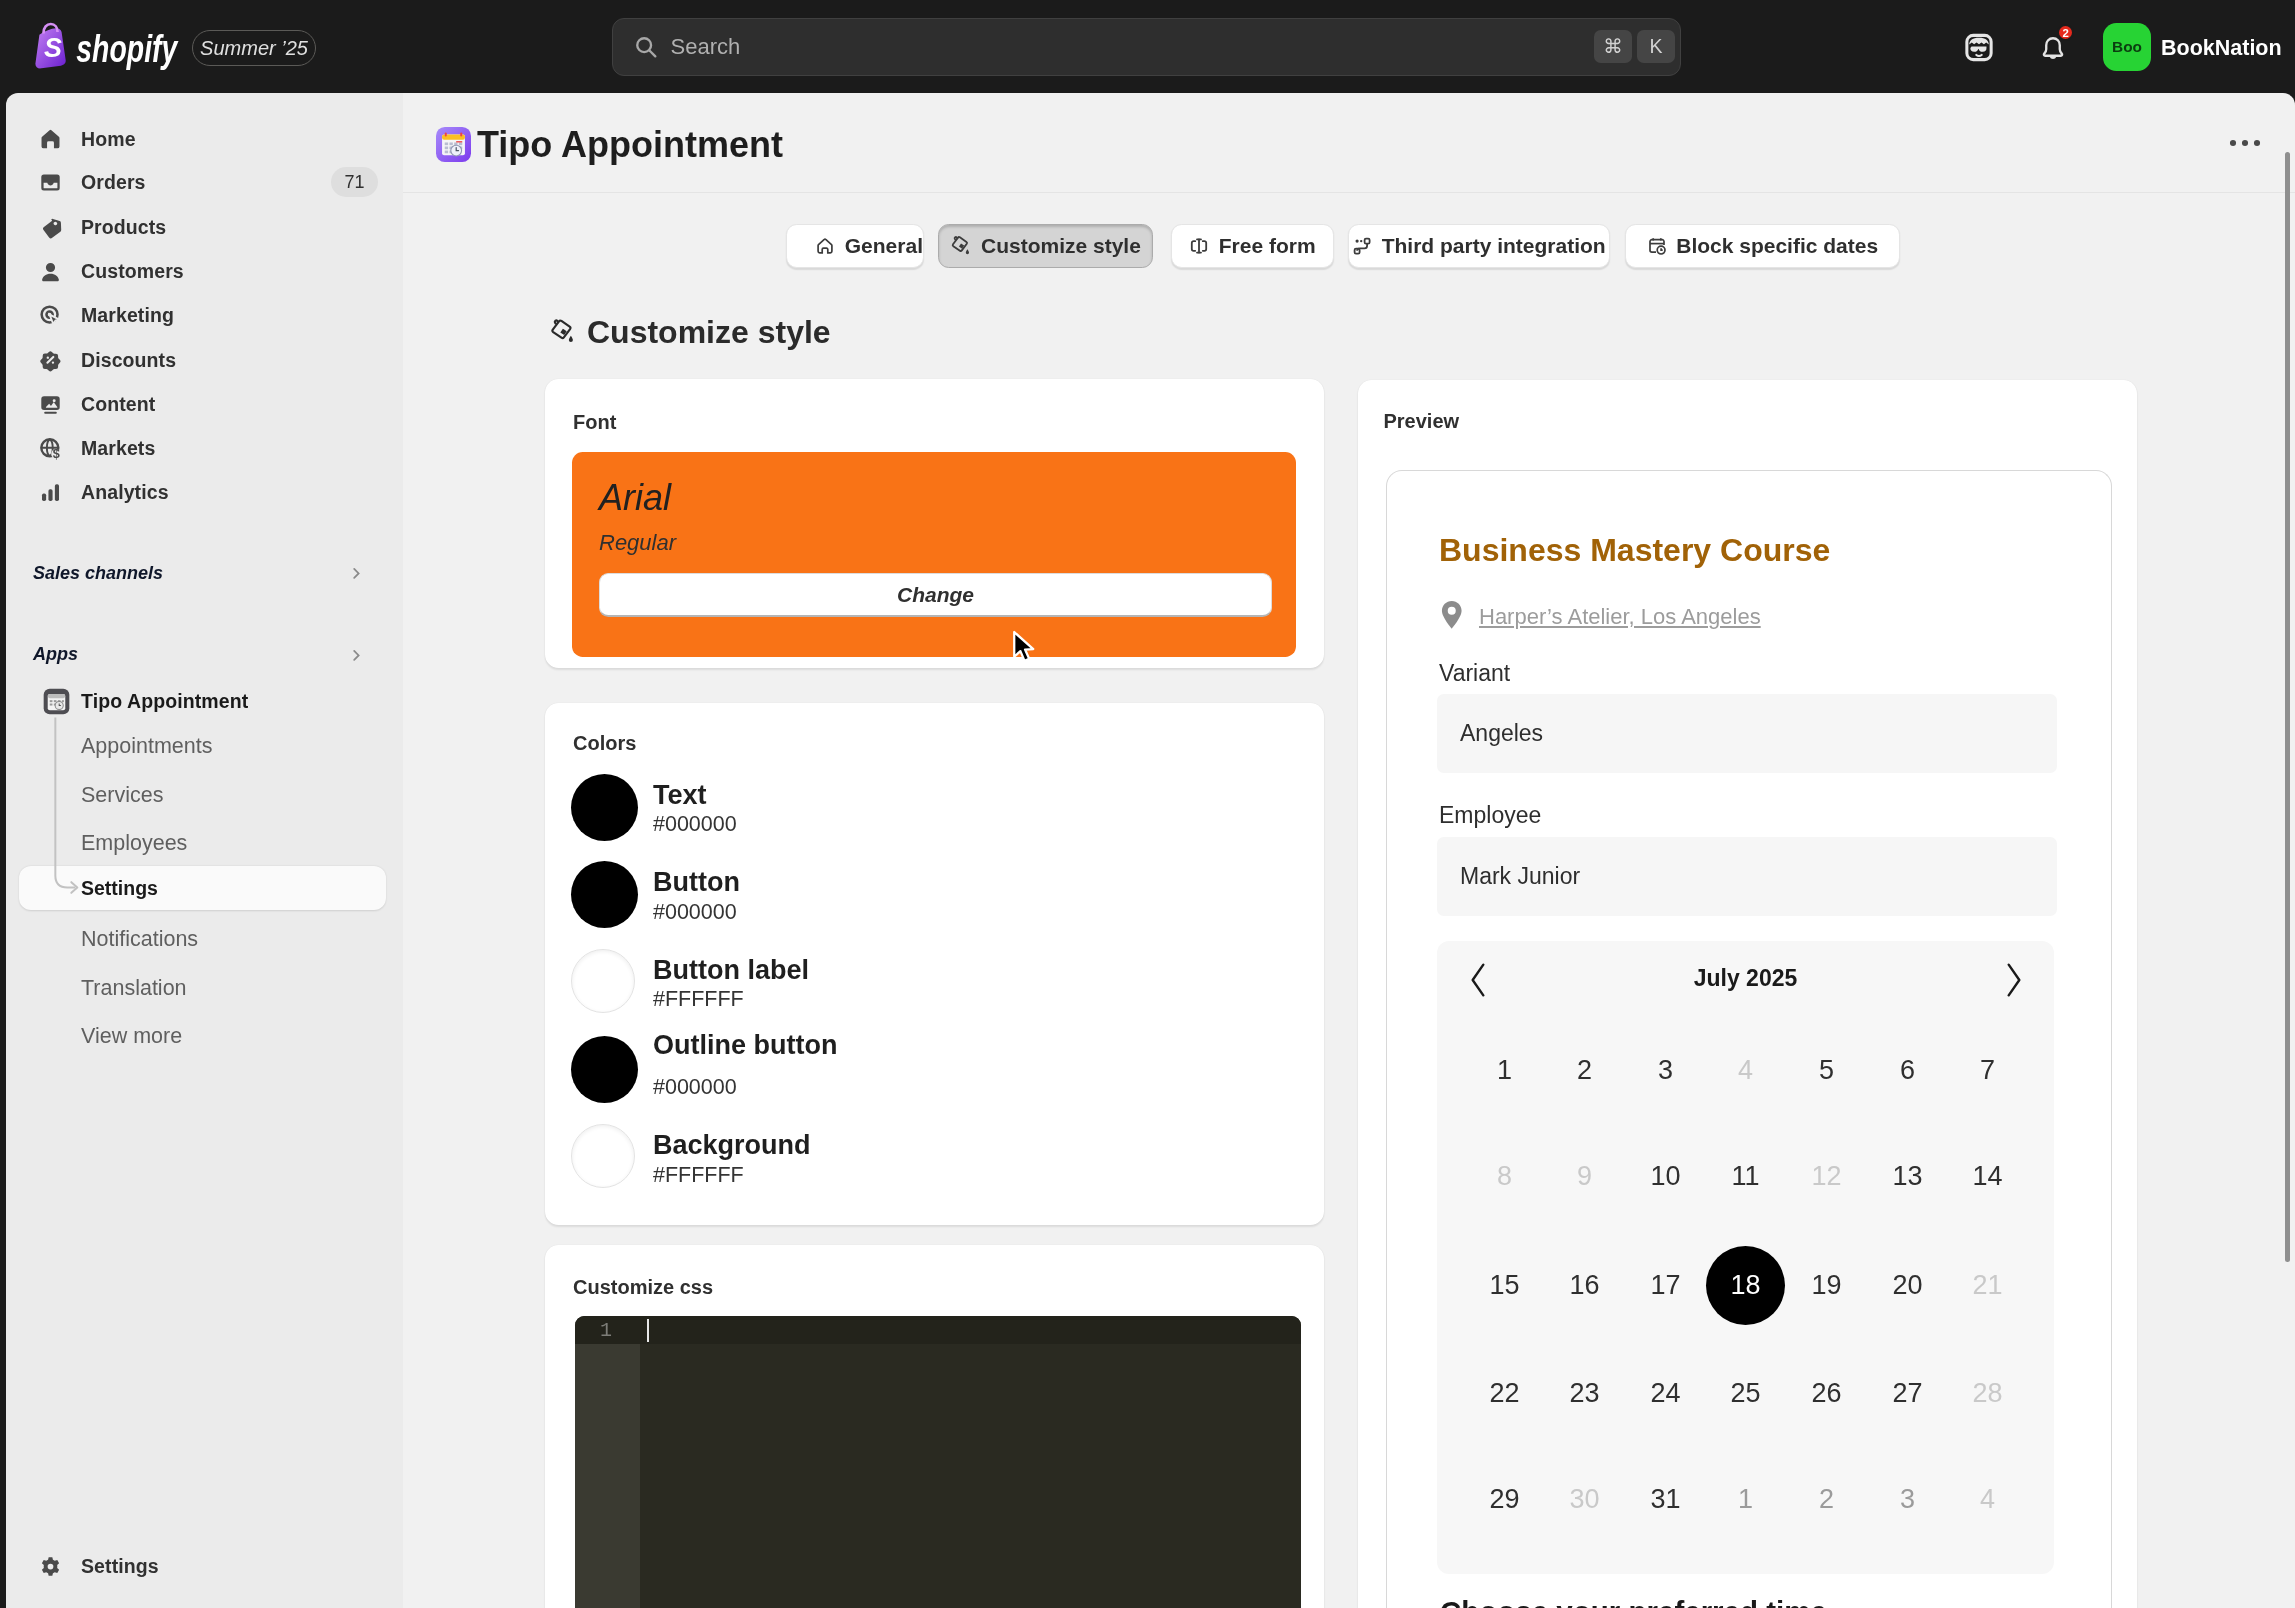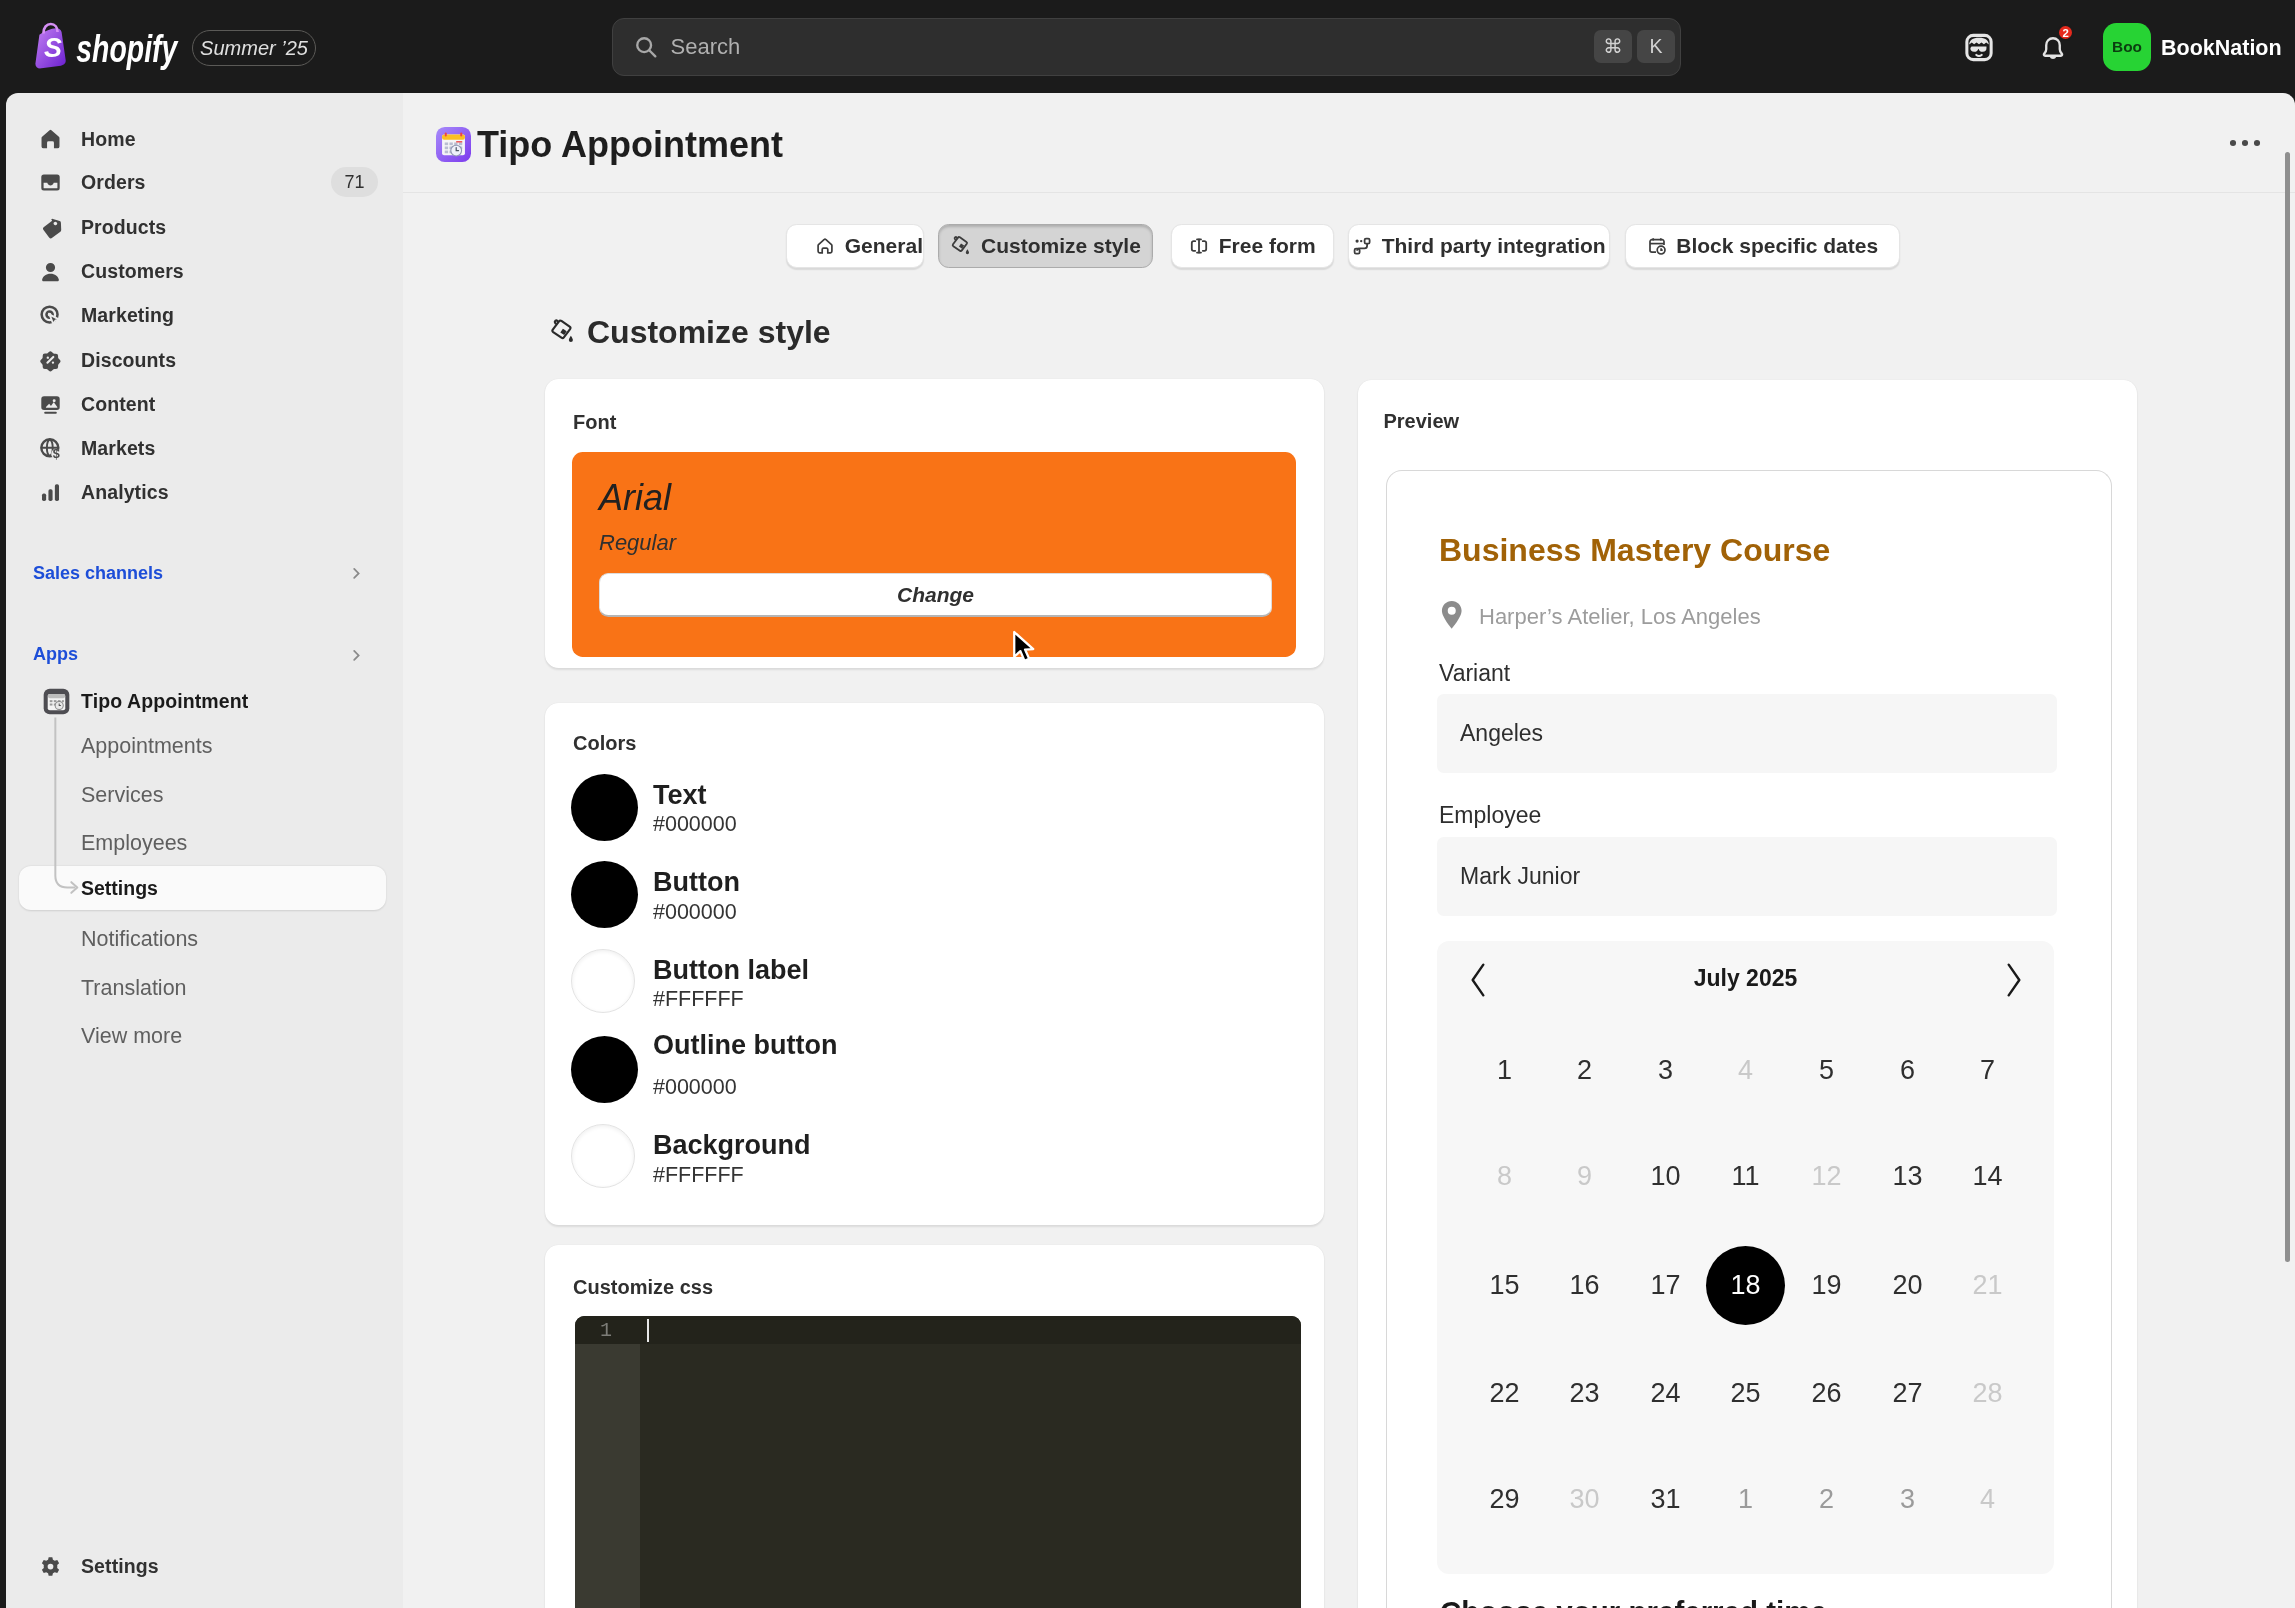--- a/index.html
+++ b/index.html
@@ -19,21 +19,21 @@
          justify-content:center; position:absolute; top:30px; }
 
   
   #sidebar { left:6px; top:93px; width:397px; height:1515px; background:#ebebeb; border-top-left-radius:12px; }
   #main { left:403px; top:93px; width:1892px; height:1515px; background:#f1f1f1; border-top-right-radius:12px; }
 
   .navrow { position:absolute; left:0; width:397px; height:38px; display:flex; align-items:center; }
   .navrow .ic { position:absolute; left:33px; width:23px; height:23px; }
   .navrow .lb { position:absolute; left:75px; font-size:19.5px; color:#313131; font-weight:600; letter-spacing:0.1px;}
   .navsub { position:absolute; left:75px; font-size:21.5px; color:#5f5f5f; }
-  .navhead { position:absolute; left:27px; font-size:18px; color:#1d4ed8; font-weight:700; }
+  .navhead { position:absolute; left:27px; font-size:18px; color:#0f172a; font-weight:700;font-style:italic; }
   .chev { position:absolute; left:343px; width:14.8px; height:14.8px; }
 
   
   .card { position:absolute; background:#fff; border-radius:13.4px;
           box-shadow:0 1.3px 2px rgba(0,0,0,.09), 0 0 1.3px rgba(0,0,0,.07); }
   .cardlabel { position:absolute; left:28px; font-size:20px; font-weight:700; color:#303030; }
 
   
   .tab { position:absolute; top:131px; white-space:nowrap; height:44px; background:#fff; border-radius:10.7px;
          border:0.7px solid #e5e5e5; box-shadow:0 1.3px 1.3px rgba(0,0,0,.10);
@@ -348,21 +348,21 @@
     </div>
   </div>
 
   <div class="card" style="left:955px; top:287px; width:779px; height:1348px; border-bottom-left-radius:0; border-bottom-right-radius:0;">
     <div class="cardlabel" style="left:25.5px; top:29.5px;">Preview</div>
     <div class="abs" style="left:28px; top:90px; width:726px; height:1258px; border:1.3px solid #d8d8d8; border-bottom:none; border-radius:16px 16px 0 0; background:#fff;">
       <div class="abs" style="left:52px; top:61px; font-size:32px; line-height:36px; font-weight:700; color:#a16207;">Business Mastery Course</div>
       <svg class="abs" style="left:54px; top:129px;" width="21.5" height="29.5" viewBox="0 0 24 33">
         <path d="M12 1 C5.9 1 1 5.9 1 12 c0 7.5 11 20 11 20 s11 -12.5 11 -20 C23 5.9 18.1 1 12 1 Z M12 16.5 a4.5 4.5 0 1 1 0 -9 a4.5 4.5 0 0 1 0 9 Z" fill="#8c8c8c"></path>
       </svg>
-      <div class="abs" style="left:92px; top:133px; font-size:22px; color:#9c9c9c;">Harper’s Atelier, Los Angeles</div>
+      <div class="abs" style="left:92px; top:133px; font-size:22px; color:#9c9c9c;text-decoration:underline;">Harper’s Atelier, Los Angeles</div>
       <div class="abs" style="left:52px; top:189px; font-size:23px; color:#2e2e2e;">Variant</div>
       <div class="selbox" style="top:223px;">
           <span class="seltext">Angeles</span>
         </div>
       <div class="abs" style="left:52px; top:331px; font-size:23px; color:#2e2e2e;">Employee</div>
       <div class="selbox" style="top:366px;">
           <span class="seltext">Mark Junior</span>
         </div>
 
       <div class="abs" style="left:50px; top:470px; width:617px; height:633px; background:#f7f7f7; border-radius:12px;">

